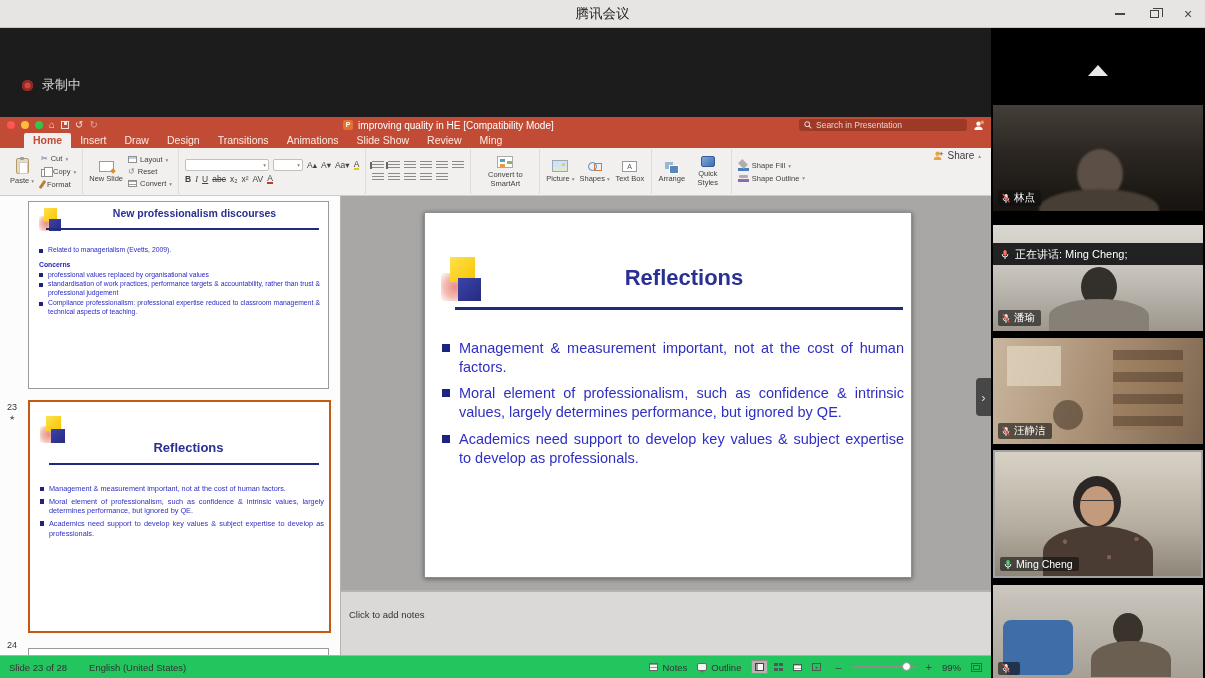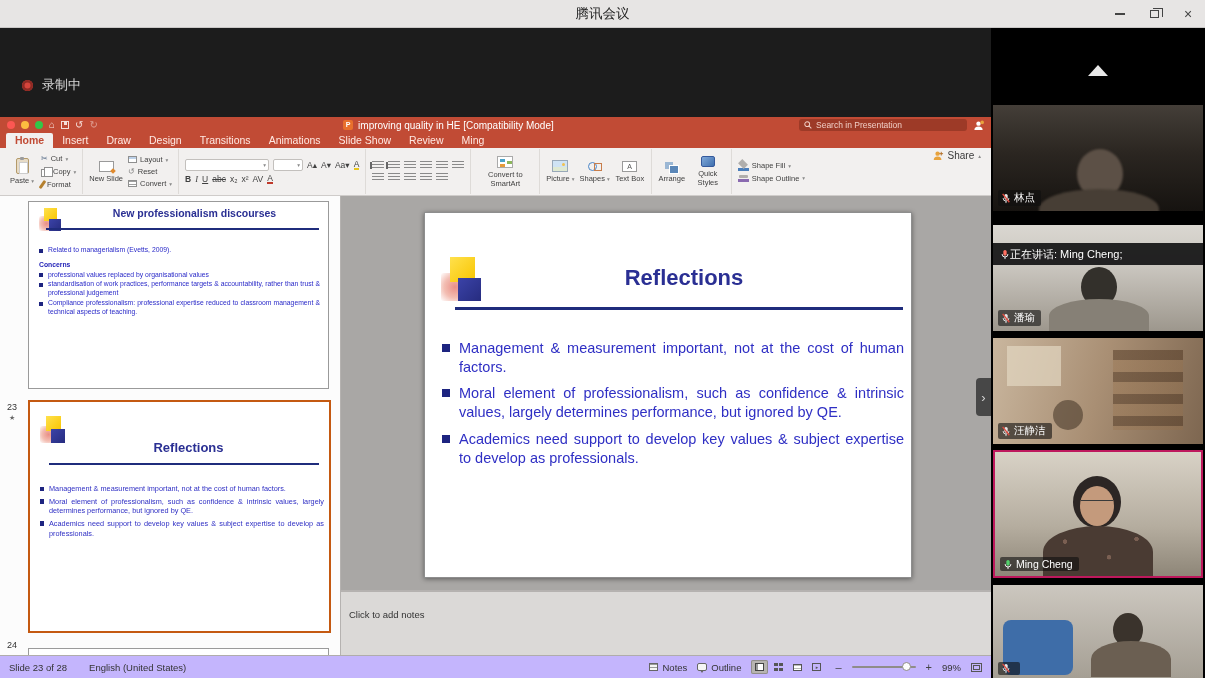--- a/index.html
+++ b/index.html
@@ -32,21 +32,21 @@
   .tb-ic { color:#f6ded8; font-size:10px; line-height:1; }
   .tb-ic.dim { opacity:.55; }
   .ic-save { width:8px; height:8px; border:1px solid #f6ded8; position:relative; }
   .ic-save::before { content:""; position:absolute; left:1.5px; top:0; width:3px; height:2.5px; background:#f6ded8; }
   .tb-center { margin:0 auto; display:flex; align-items:flex-start; gap:5px; }
   .ppt-doc-ic { width:10px; height:10px; border-radius:2px; background:#e8702c; color:#fff; font-size:7px; font-weight:bold;
     display:flex; align-items:center; justify-content:center; }
   .tb-title { font-size:10px; color:#fff; }
   .tb-search { width:168px; height:12px; background:#9d3a27; border-radius:3px; display:flex; align-items:center;
     gap:4px; padding:0 5px; color:#f0cdc4; font-size:8.5px; }
-  .tabrow { height:15px; background:#c14b35; display:flex; align-items:flex-start; padding-left:6px; flex:0 0 auto; }
+  .tabrow { height:15px; background:#c14b35; display:flex; align-items:flex-start; padding-left:24px; flex:0 0 auto; }
   .tab { font-size:10.5px; color:#ffe9e3; padding:1px 9px 2px; }
   .tab.active { background:#f2f0ef; color:#c14b35; font-weight:bold; border-radius:2px 2px 0 0; }
 
   
   .ribbon { height:48px; background:#f2f0ef; border-bottom:1px solid #cfccca; display:flex; align-items:stretch;
     padding:1px 2px; position:relative; flex:0 0 auto; color:#3f3f3f; }
   .rgroup { display:flex; align-items:center; gap:5px; padding:2px 6px; border-right:1px solid #dedbd8; }
   .bigbtn { display:flex; flex-direction:column; align-items:center; justify-content:center; gap:2px; font-size:7.5px; min-width:28px; text-align:center; }
   .minicol { display:flex; flex-direction:column; justify-content:center; gap:3px; }
   .minibtn { display:flex; align-items:center; gap:3px; font-size:7.5px; }
@@ -128,21 +128,21 @@
 
   
   .t2-title { position:absolute; left:24px; right:6px; top:38px; text-align:center; font-size:13px; font-weight:bold; color:#2a2f93; }
   .t2-body { position:absolute; left:9px; right:5px; top:82px; font-size:7.3px; line-height:1.32; color:#2f2fc4; }
   .tb2 { position:relative; padding-left:10px; text-align:justify; margin-bottom:3px; }
   .tb2::before { content:""; position:absolute; left:0.5px; top:2.5px; width:4.5px; height:4.5px; background:#1d2480; }
 
   
   .notes { height:65px; background:#dbd9d7; border-top:2px solid #b5b2b0; padding:12px 0 0 8px; }
   .notes-ph { font-size:9.5px; color:#333; }
-  .statusbar { height:20px; background:#c4b5fd; border-top:1px solid #b0adab; display:flex; align-items:center;
+  .statusbar { height:20px; background:#22c55e; border-top:1px solid #b0adab; display:flex; align-items:center;
     padding:11px 9px; font-size:9.5px; color:#333; flex:0 0 auto; }
   .st-left { display:flex; gap:22px; }
   .st-right { margin-left:auto; display:flex; align-items:center; gap:10px; }
   .st-item { display:flex; align-items:center; gap:4px; }
   .sic-notes { width:9px; height:8px; border:1px solid #666; background:repeating-linear-gradient(to bottom,#999 0 1px,#f5f5f5 1px 3px); }
   .sic-comments { width:10px; height:8px; border:1px solid #666; border-radius:2px; background:#f5f5f5; position:relative; }
   .sic-comments::after { content:""; position:absolute; left:2px; bottom:-3px; border-left:2px solid transparent; border-right:2px solid transparent; border-top:3px solid #666; }
   .vbtns { display:flex; gap:2px; }
   .vbtn { width:17px; height:14px; display:flex; align-items:center; justify-content:center; border-radius:2px; }
   .vbtn.active { background:#b7b4b1; box-shadow:inset 0 0 0 1px #918e8b; }
@@ -154,28 +154,28 @@
   .ztrack { width:64px; height:2px; background:#8f8c89; border-radius:1px; position:relative; }
   .zthumb { position:absolute; right:5px; top:-4px; width:9px; height:9px; border-radius:50%; background:#fdfdfd; border:1px solid #8f8c89; }
   .fit-ic { width:11px; height:9px; border:1px solid #555; display:flex; align-items:center; justify-content:center; }
   .fit-ic::before { content:""; width:5px; height:3px; border:1px solid #555; }
 
   
   .video-panel { position:absolute; right:0; top:28px; width:214px; height:650px; background:#000; }
   .collapse-btn { position:absolute; left:0; right:0; top:32px; height:20px; display:flex; align-items:center; justify-content:center; }
   .tri-up { width:0; height:0; border-left:10px solid transparent; border-right:10px solid transparent; border-bottom:11px solid #e8e8e8; }
   .tile { position:absolute; left:2px; width:210px; background:#222; overflow:hidden; }
-  .tile.active { border:2px solid #be185d; }
+  .tile.active { border:2px solid #a3a3a3; }
   .vbg { position:absolute; inset:0; }
   .p-head { position:absolute; border-radius:50%; }
   .p-body { position:absolute; border-radius:50% 50% 0 0; }
   .name-tag { position:absolute; left:5px; bottom:5px; display:flex; align-items:center; gap:3px;
     background:rgba(15,15,15,.6); border-radius:2px; padding:1px 6px 1px 3px; font-size:10.5px; color:#fff; }
   .speak-banner { position:absolute; left:2px; top:215px; width:210px; height:22px; background:rgba(20,20,22,.93);
-    display:flex; align-items:center; padding:0 7px; font-size:11px; color:#fff; z-index:5; }
+    display:flex; align-items:center; gap:5px; padding:0 7px; font-size:11px; color:#fff; z-index:5; }
 </style>
 </head>
 <body>
 
 <div class="screen">
 
   <div class="app-titlebar">
     <span class="app-title">腾讯会议</span>
     <div class="win-controls">
       <div class="wbtn">

